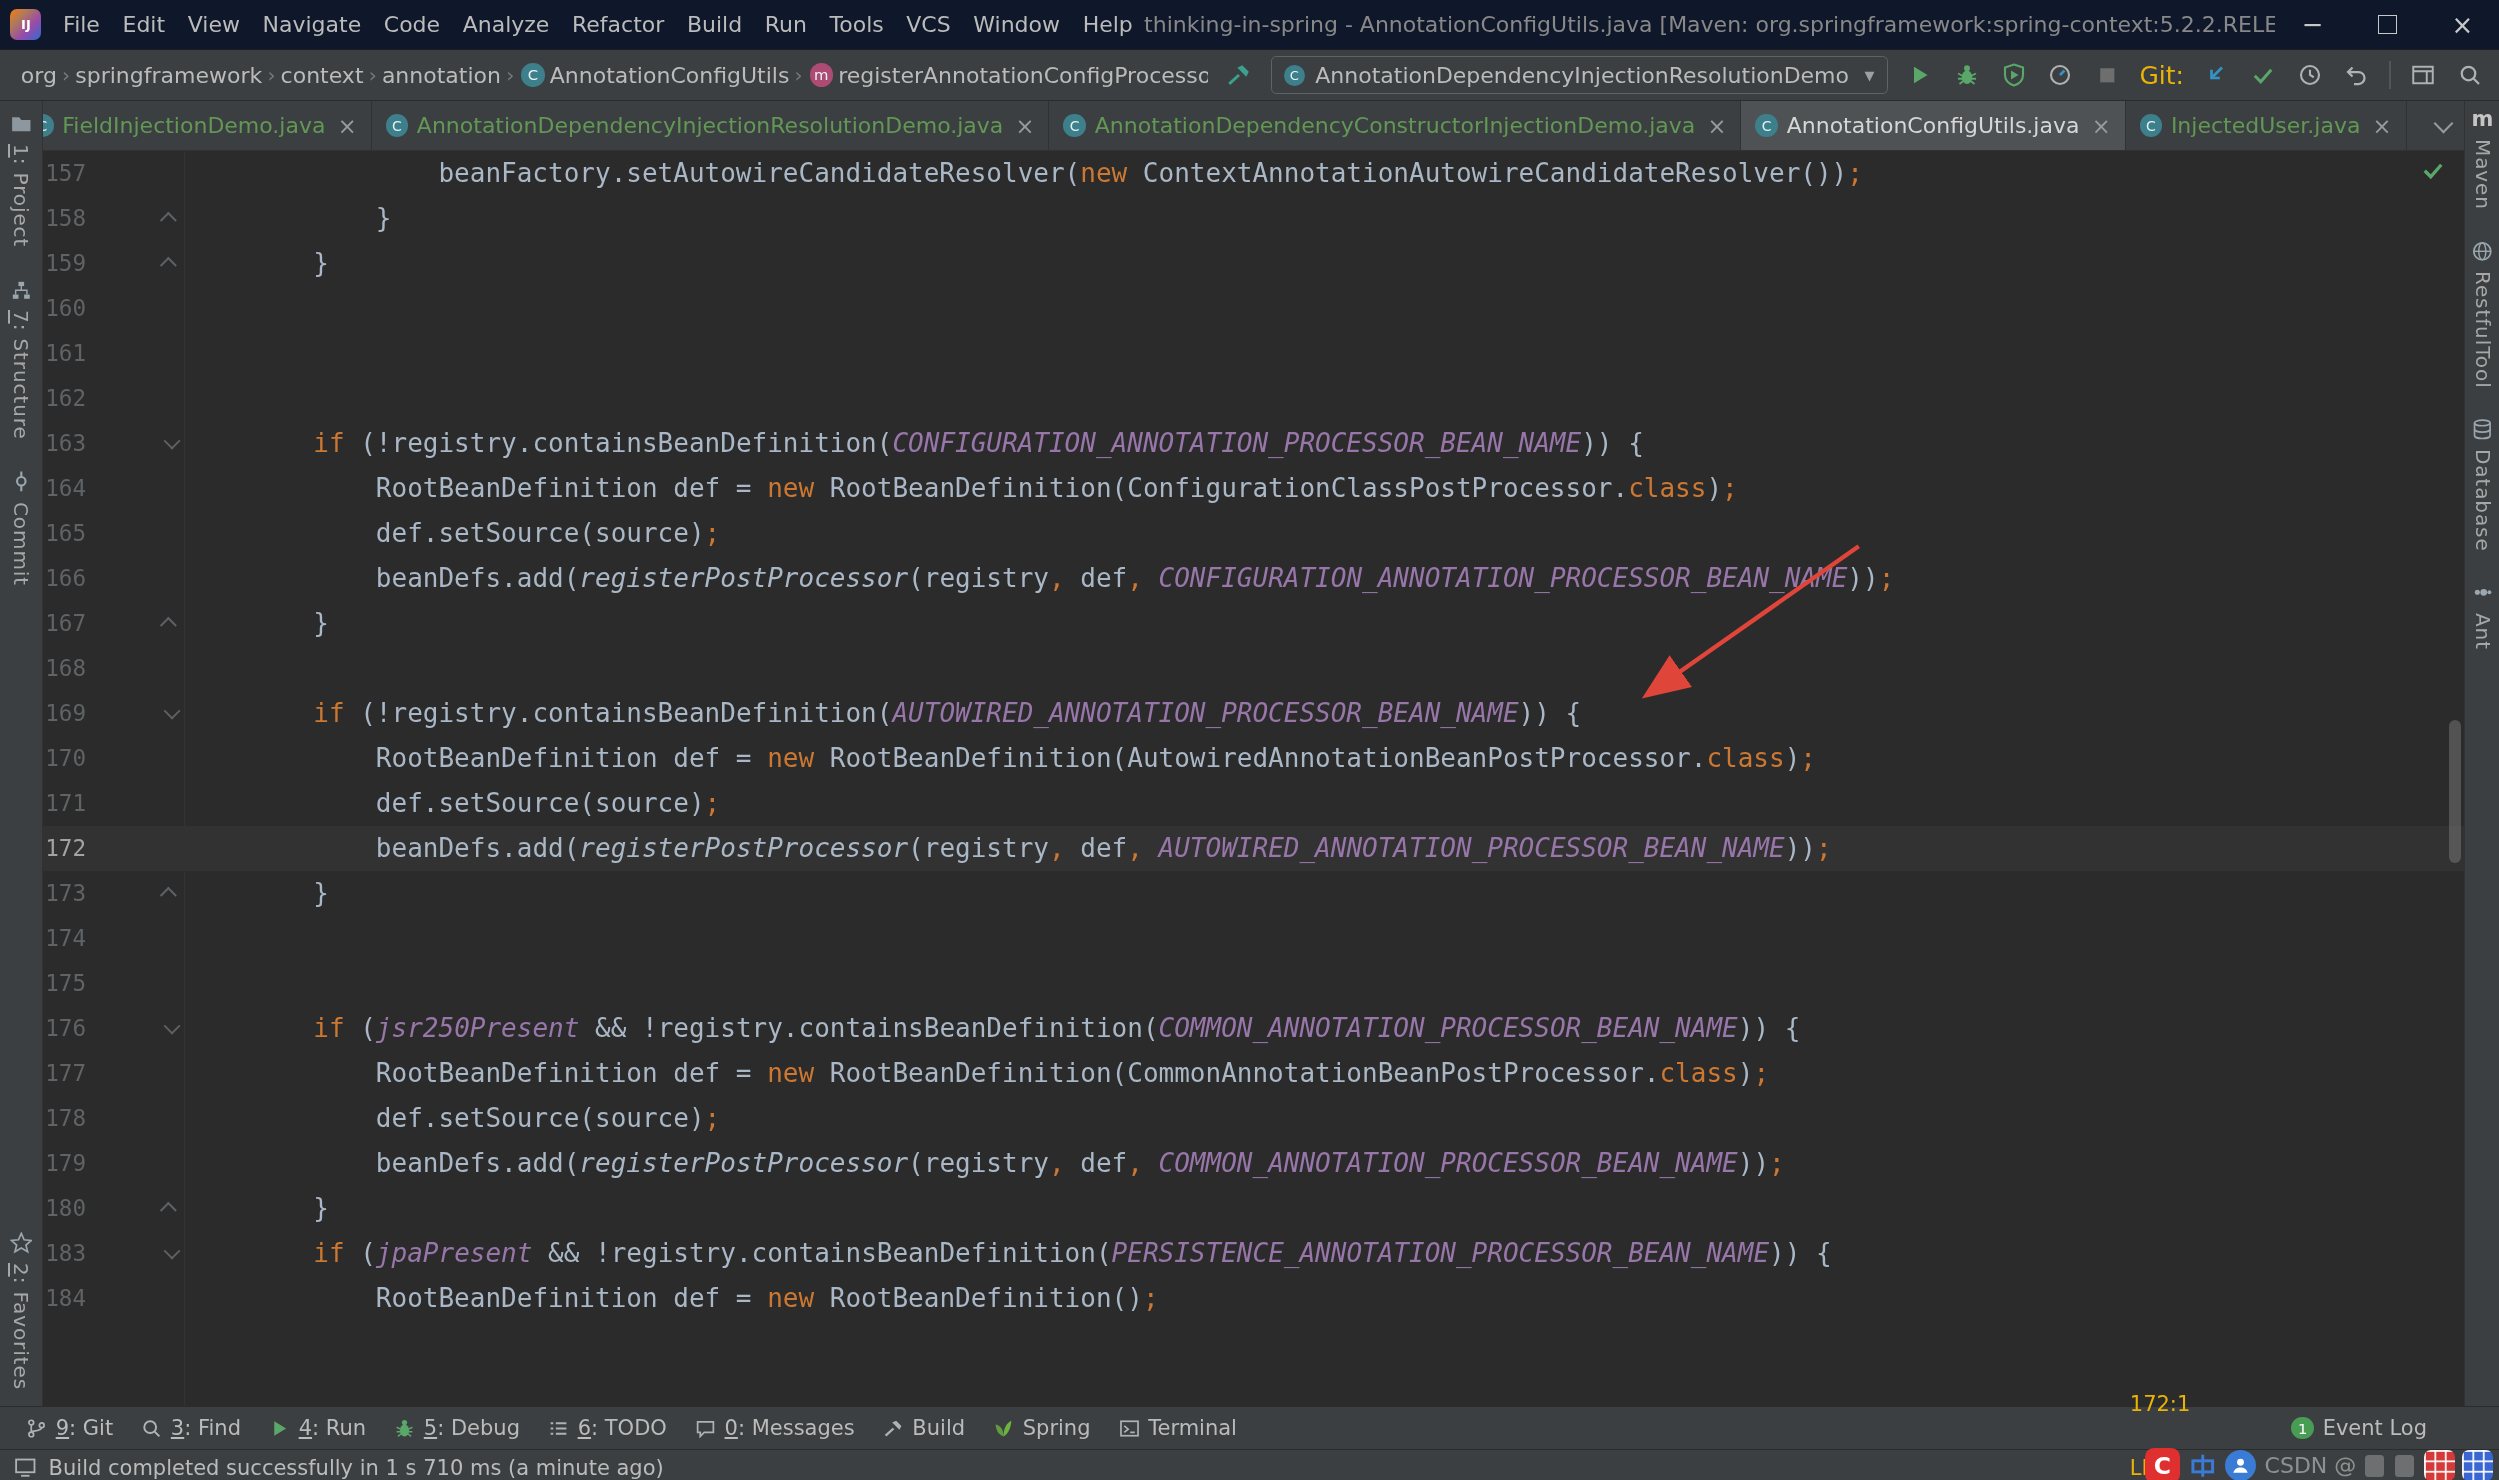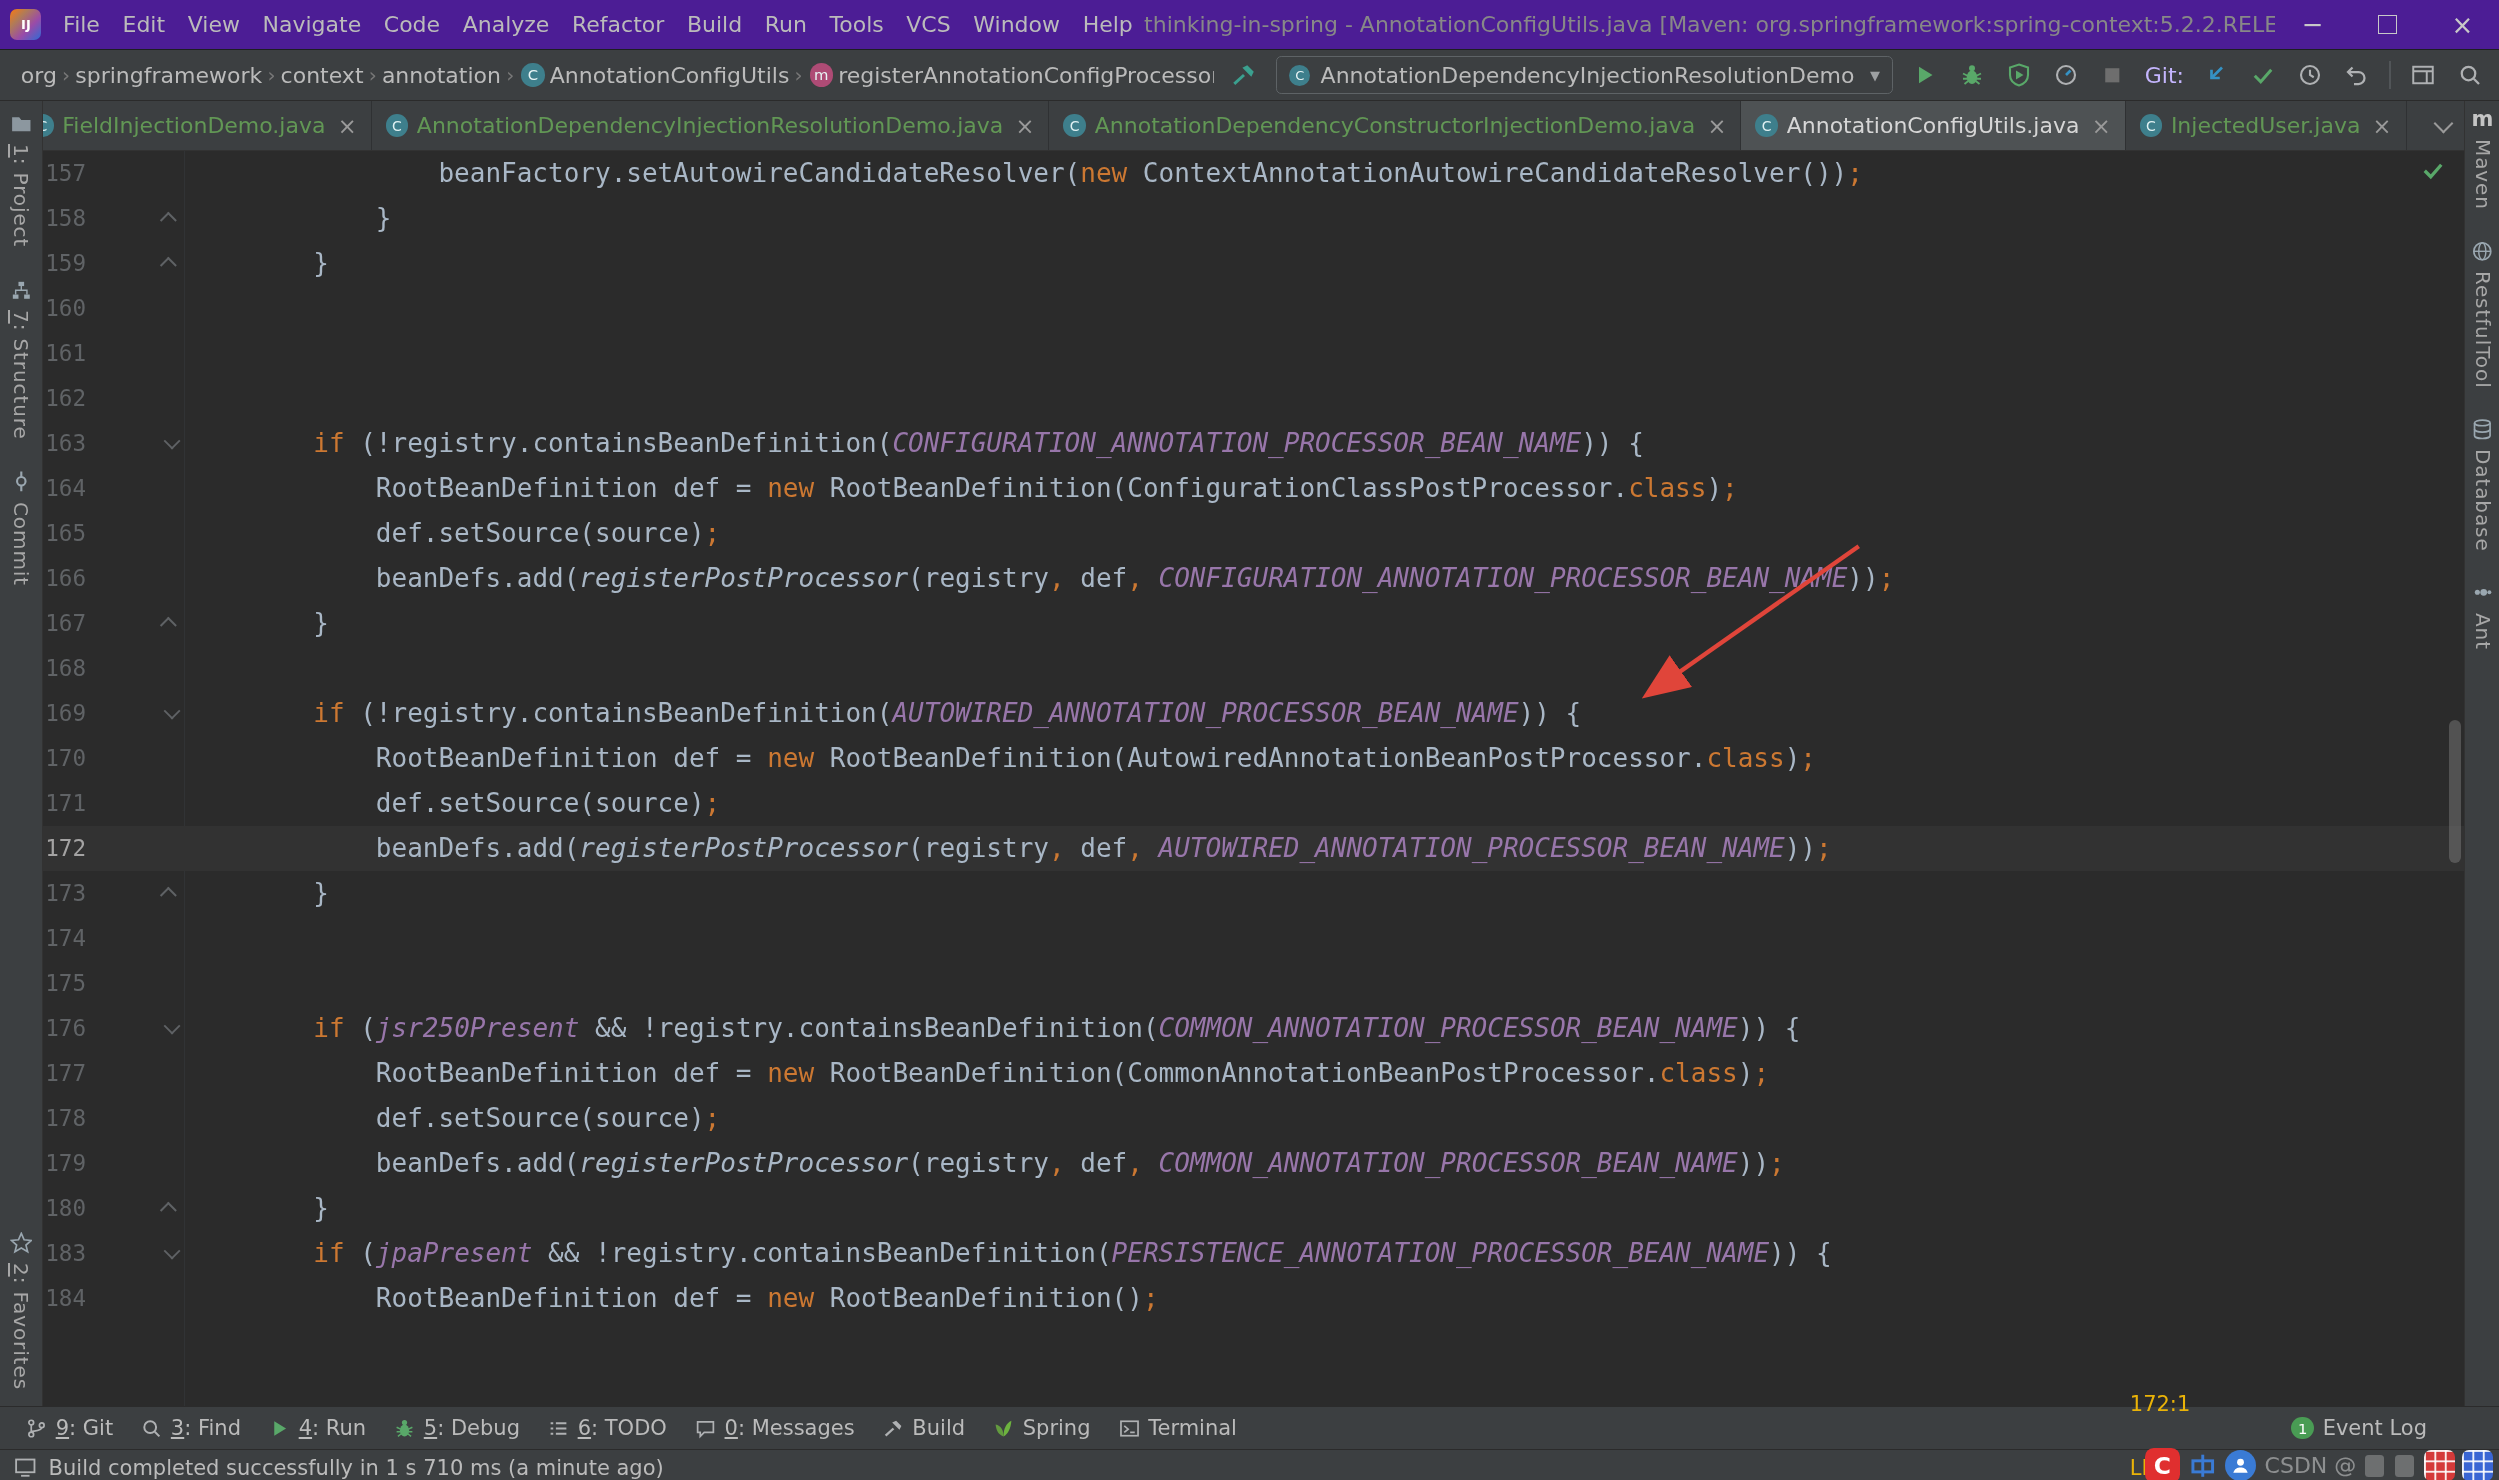--- a/index.html
+++ b/index.html
@@ -2,21 +2,21 @@
 <html style="font-size:14px"><head>
 <meta charset="utf-8">
 <style>
   html,body{margin:0;padding:0;}
   body{width:2500px;height:1481px;overflow:hidden;background:#2b2b2b;
        font-family:"DejaVu Sans",sans-serif;color:#bbb;}
   u{text-decoration:underline;}
   svg{display:block;}
 
   
-  #titlebar{height:49px;background:#4c1d95;display:flex;align-items:center;border-bottom:0.9px solid #1d1f21;}
+  #titlebar{height:49px;background:#0f172a;display:flex;align-items:center;border-bottom:0.9px solid #1d1f21;}
   #app-icon{width:31px;height:31px;margin:0 10.4px 0 10.4px;border-radius:7px;flex:none;
     background:linear-gradient(135deg,#f97a12 0%,#b07b58 30%,#9a4ba8 62%,#2e6bd6 100%);
     color:#fff;font-size:13px;font-weight:bold;display:flex;align-items:center;justify-content:center;}
   .menu-item{padding:0 11.3px;font-size:22px;color:#bbb;line-height:49px;white-space:nowrap;}
   #menubar{display:flex;flex:none;}
   #window-title{flex:1;text-align:center;color:#888;font-size:22px;white-space:nowrap;overflow:hidden;}
   #win-controls{display:flex;flex:none;}
   .wc{width:75px;height:49px;display:flex;align-items:center;justify-content:center;color:#c8c8c8;font-size:26px;}
   .maxbox{width:17.4px;height:17.4px;border:1.7px solid #c8c8c8;}
 
@@ -27,21 +27,21 @@
   .bc-sep{color:#777;font-size:20px;}
   .bc-icon{width:23.4px;height:23.4px;border-radius:50%;font-size:14.8px;display:inline-flex;align-items:center;justify-content:center;color:#e8f4f5;margin-left:7px;flex:none;}
   .bc-icon.class{background:#3e7f8c;}
   .bc-icon.method{background:#ae4b75;}
   #nav-actions{display:flex;align-items:center;gap:17.4px;flex:none;}
   .nav-icon{width:29.5px;height:29.5px;display:flex;align-items:center;justify-content:center;}
   #run-config{display:flex;align-items:center;gap:10.4px;border:1.7px solid #5e6366;border-radius:5.2px;height:36px;padding:0 12px;color:#bbb;font-size:22px;}
   .rc-icon{width:21px;height:21px;border-radius:50%;background:#3e7f8c;color:#e8f4f5;font-size:13px;display:flex;align-items:center;justify-content:center;}
   .rc-arrow{font-size:13px;color:#9da0a2;margin-left:5.2px;}
   .nav-sep{width:1.7px;height:28px;background:#515558;}
-  #git-label{font-size:22px;color:#c4b5fd;}
+  #git-label{font-size:25px;color:#eab308;}
 
   
   #workspace{display:flex;height:1305px;}
   #left-strip{width:42px;background:#3c3f41;border-right:0.9px solid #323232;display:flex;flex-direction:column;align-items:center;padding:12px 0 8.7px 0;gap:31px;flex:none;}
   .strip-btn{display:flex;flex-direction:column;align-items:center;gap:8.7px;color:#a7a7a7;font-size:20px;}
   .vtext{writing-mode:vertical-rl;letter-spacing:0.9px;white-space:nowrap;}
   .strip-btn.bottom{margin-top:auto;margin-bottom:7px;}
   #right-strip{width:35px;background:#3c3f41;border-left:0.9px solid #323232;display:flex;flex-direction:column;align-items:center;padding:7px 0;gap:29.5px;flex:none;color:#a7a7a7;font-size:19px;}
   .maven-m{font-size:21px;color:#c5c5c5;font-weight:bold;line-height:22.6px;}
 

